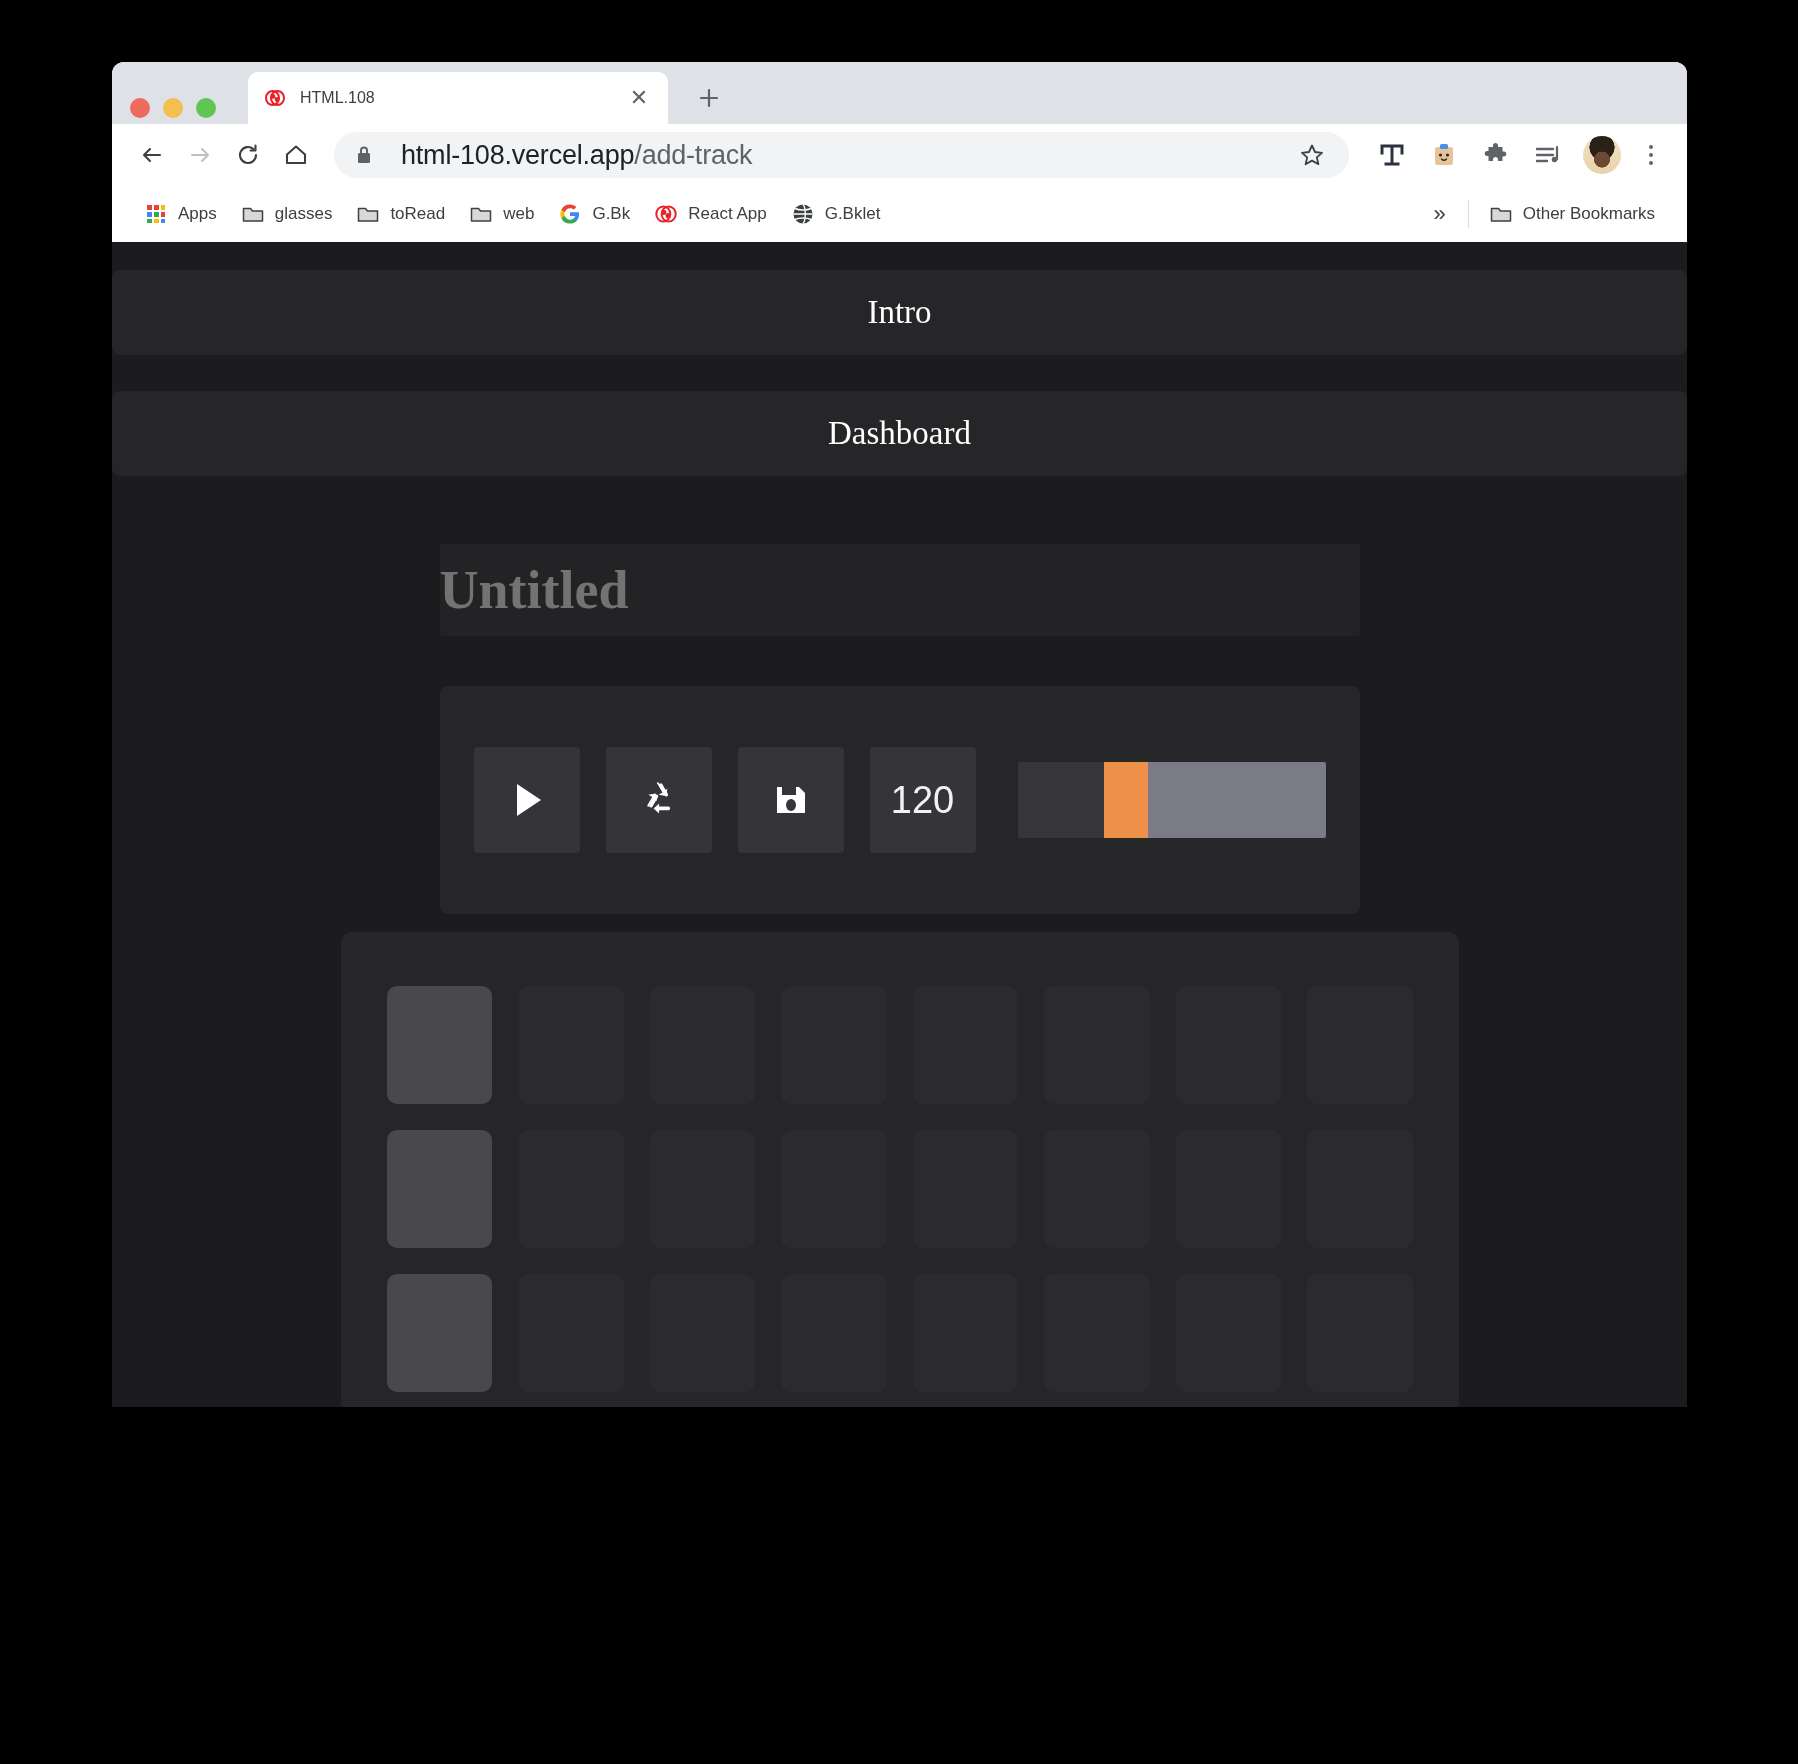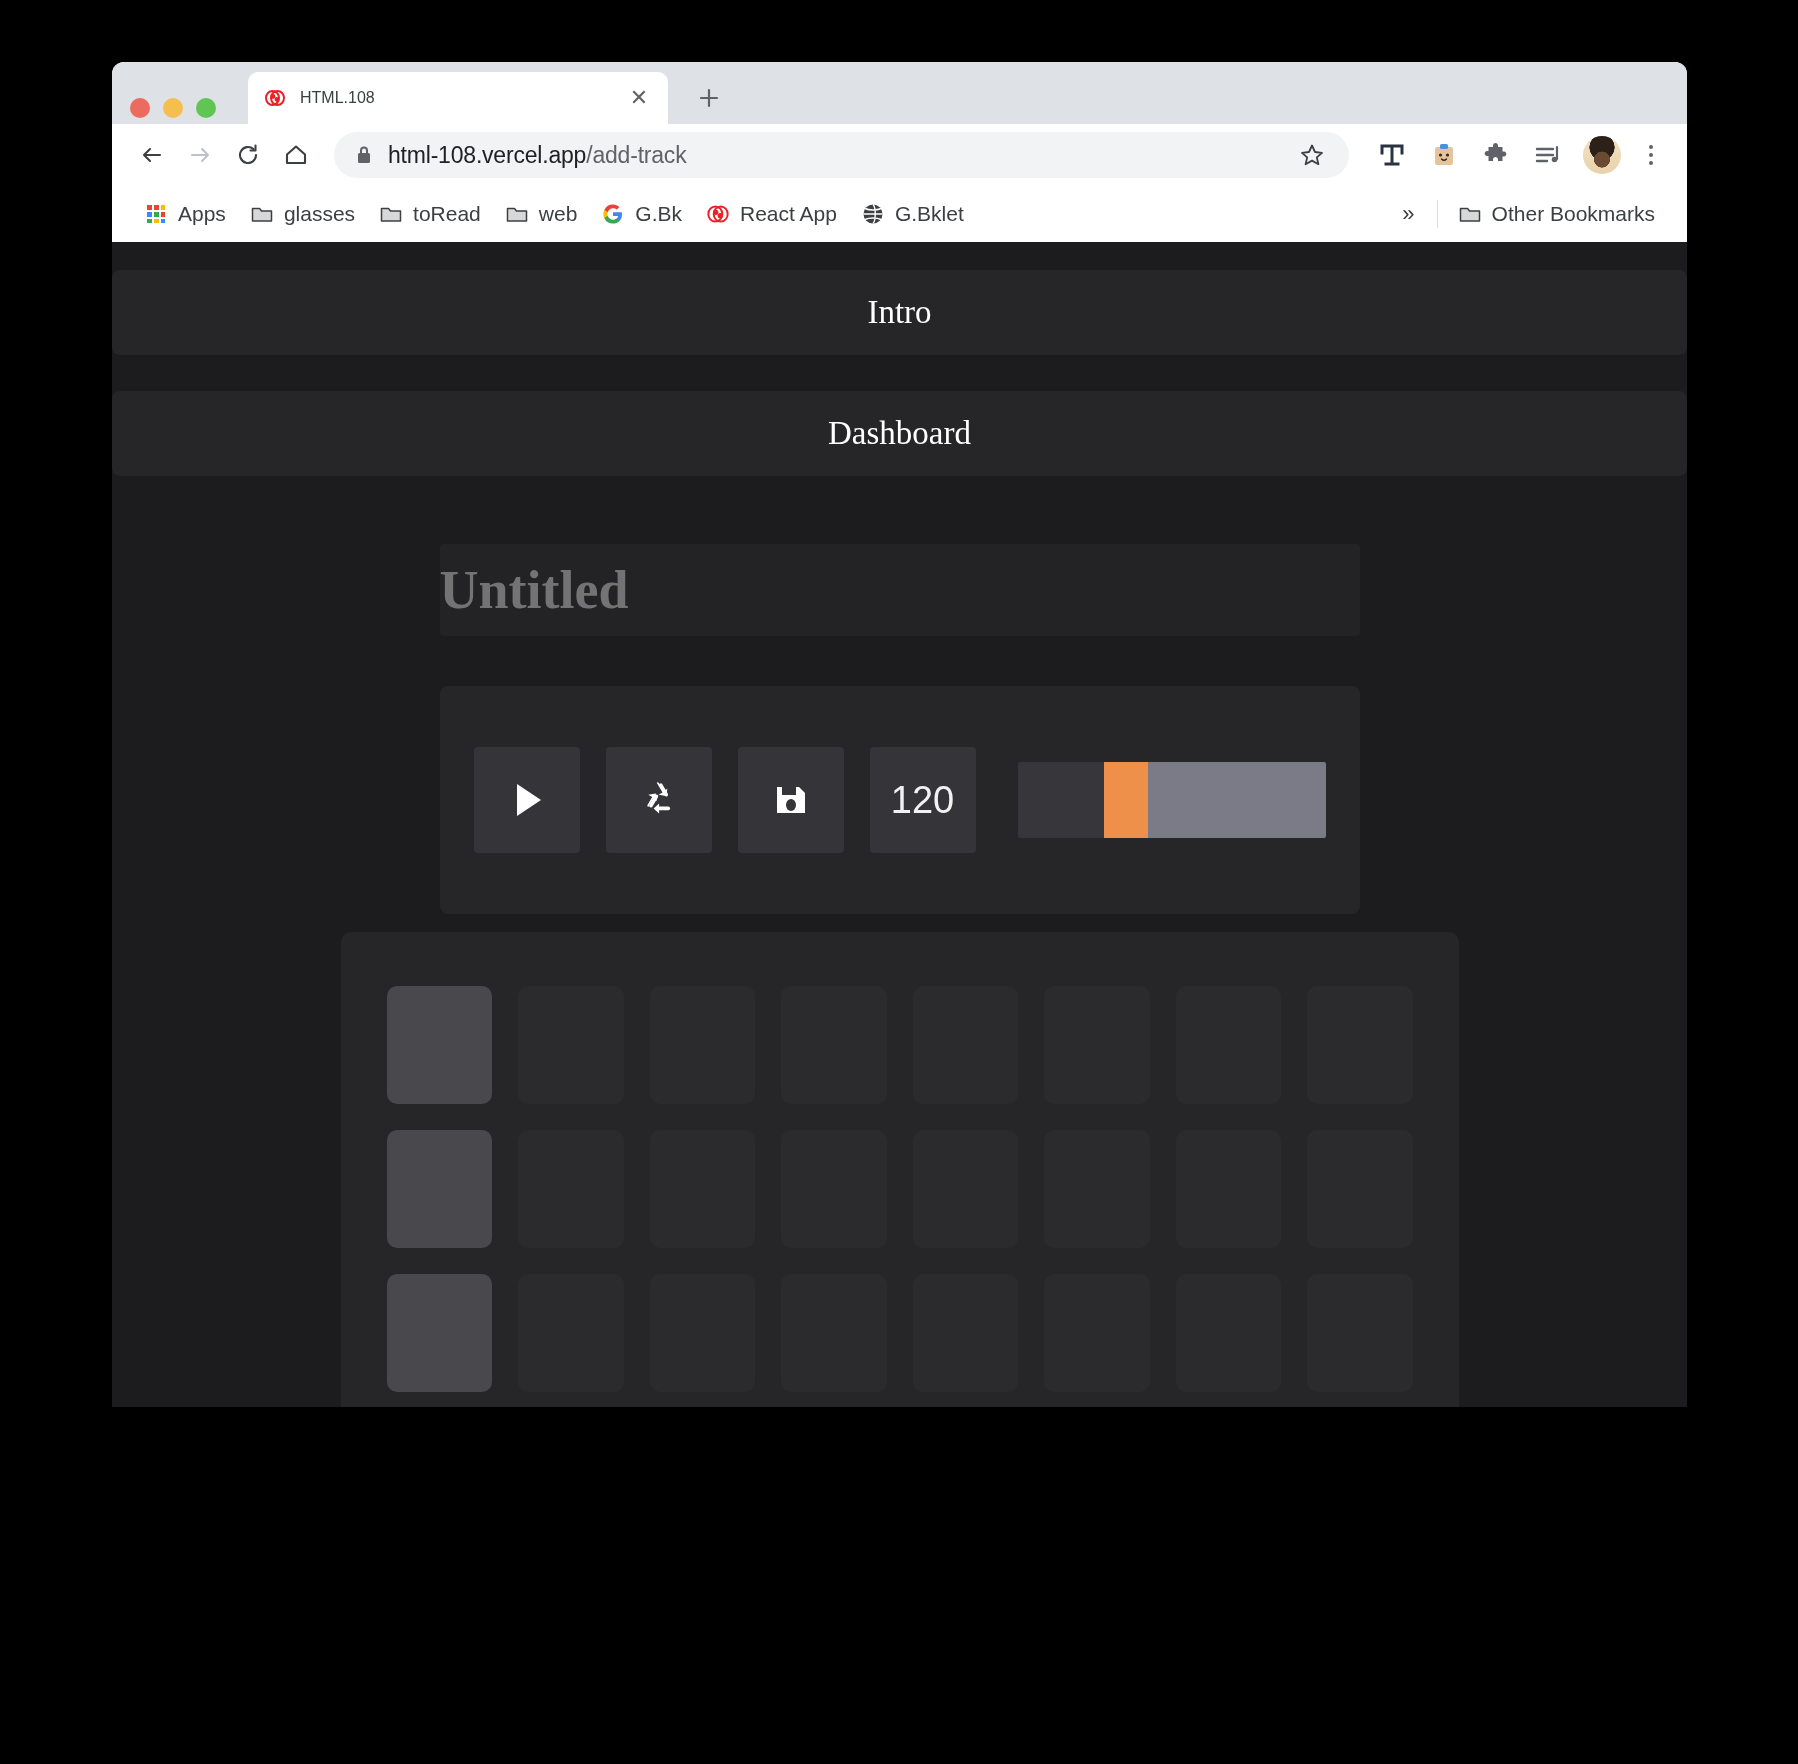--- a/index.html
+++ b/index.html
@@ -95,24 +95,25 @@
     background: #f1f3f4;
     border-radius: 24px;
     display: flex;
     align-items: center;
     padding: 0 22px;
     margin: 0 12px;
     gap: 16px;
   }
   .lock-icon { width: 16px; height: 20px; flex: 0 0 16px; }
   .url-text {
-    font-size: 23px;
+    font-size: 27px;
     color: #202124;
     white-space: nowrap;
     letter-spacing: -0.2px;
+    margin-left: 13px;
   }
   .url-text .path { color: #5f6368; }
   .star-btn {
     margin-left: auto;
     width: 30px; height: 30px;
     display: flex; align-items: center; justify-content: center;
   }
   .tb-icon {
     width: 42px; height: 42px;
     display: flex; align-items: center; justify-content: center;
@@ -147,21 +148,21 @@
     background: #fff;
     display: flex;
     align-items: center;
     padding: 0 20px;
     gap: 0;
     border-bottom: 1px solid #fff;
   }
   .bm {
     display: flex; align-items: center; gap: 10px;
     padding: 6px 12px;
-    font-size: 21px;
+    font-size: 17px;
     color: #3c4043;
     white-space: nowrap;
   }
   .bm-ico { width: 24px; height: 24px; flex: 0 0 24px; display: block; }
   .bm-chevrons { margin-left: auto; padding: 0 14px; font-size: 22px; color: #3c4043; }
   .bm-sep { width: 1px; height: 28px; background: #dadce0; margin: 0 8px; }
 
   
   .page {
     background: #1c1c1e;

